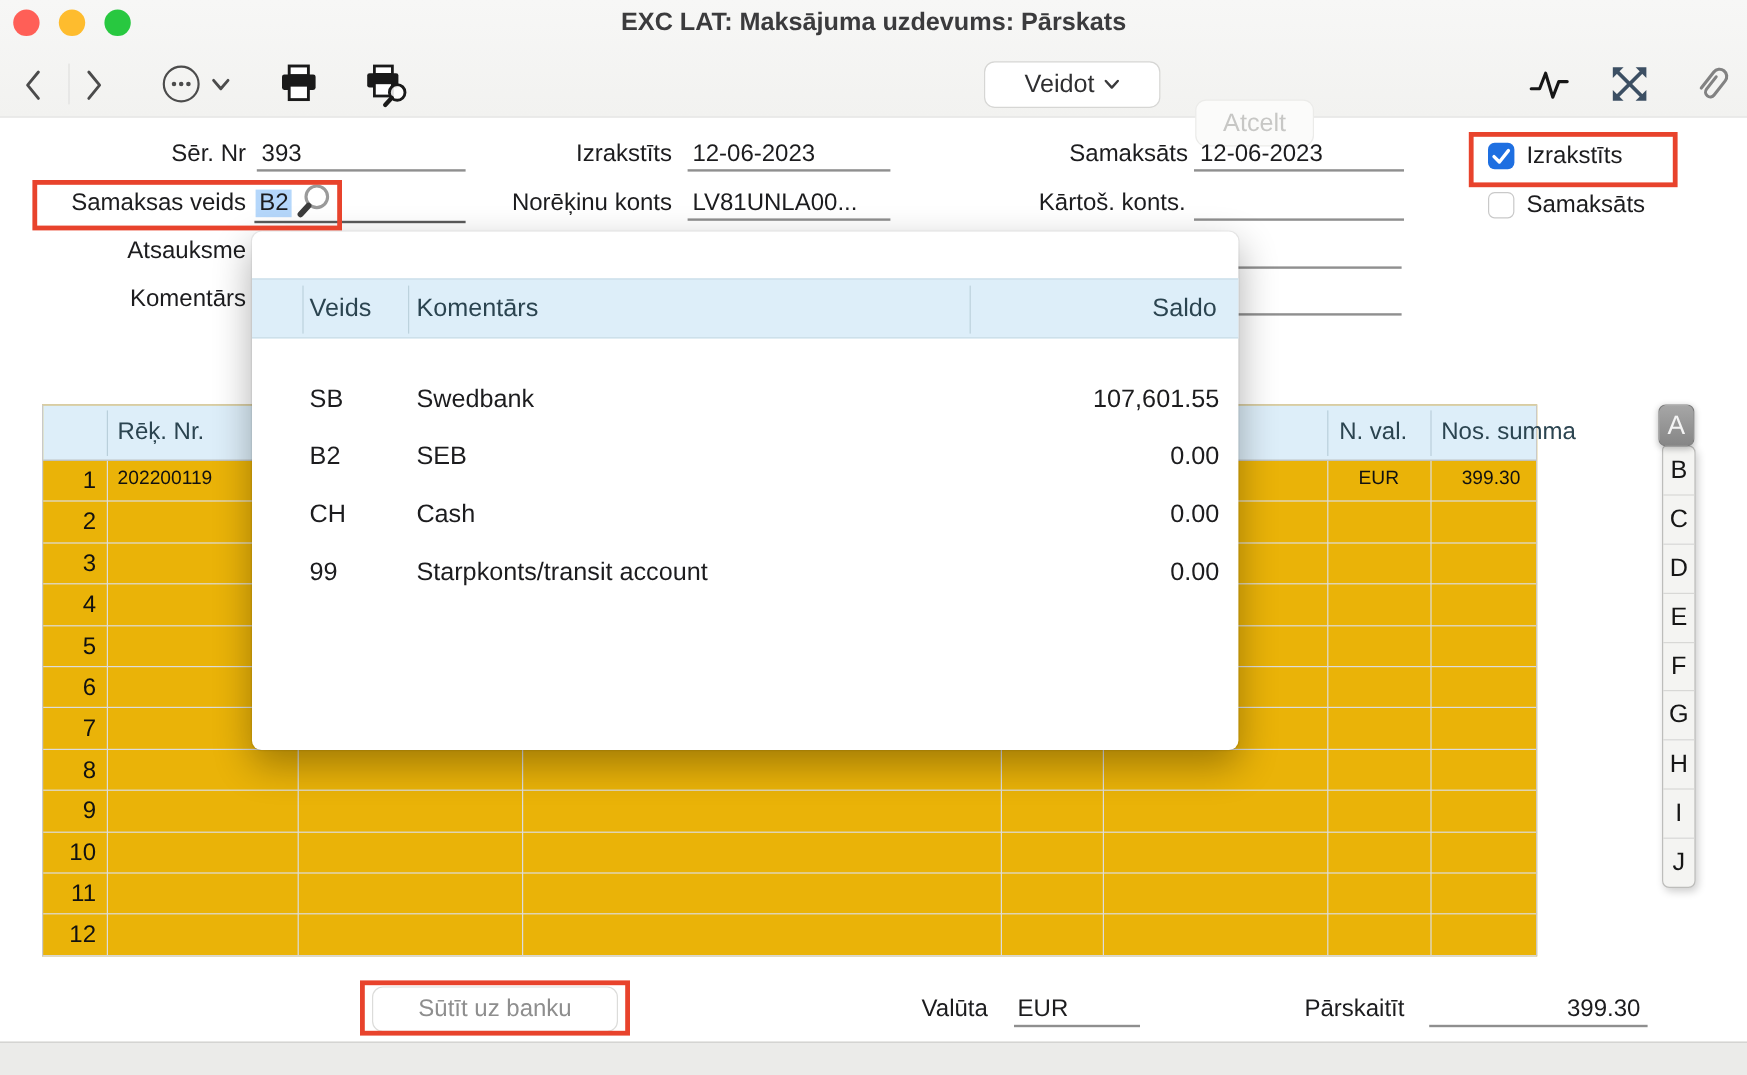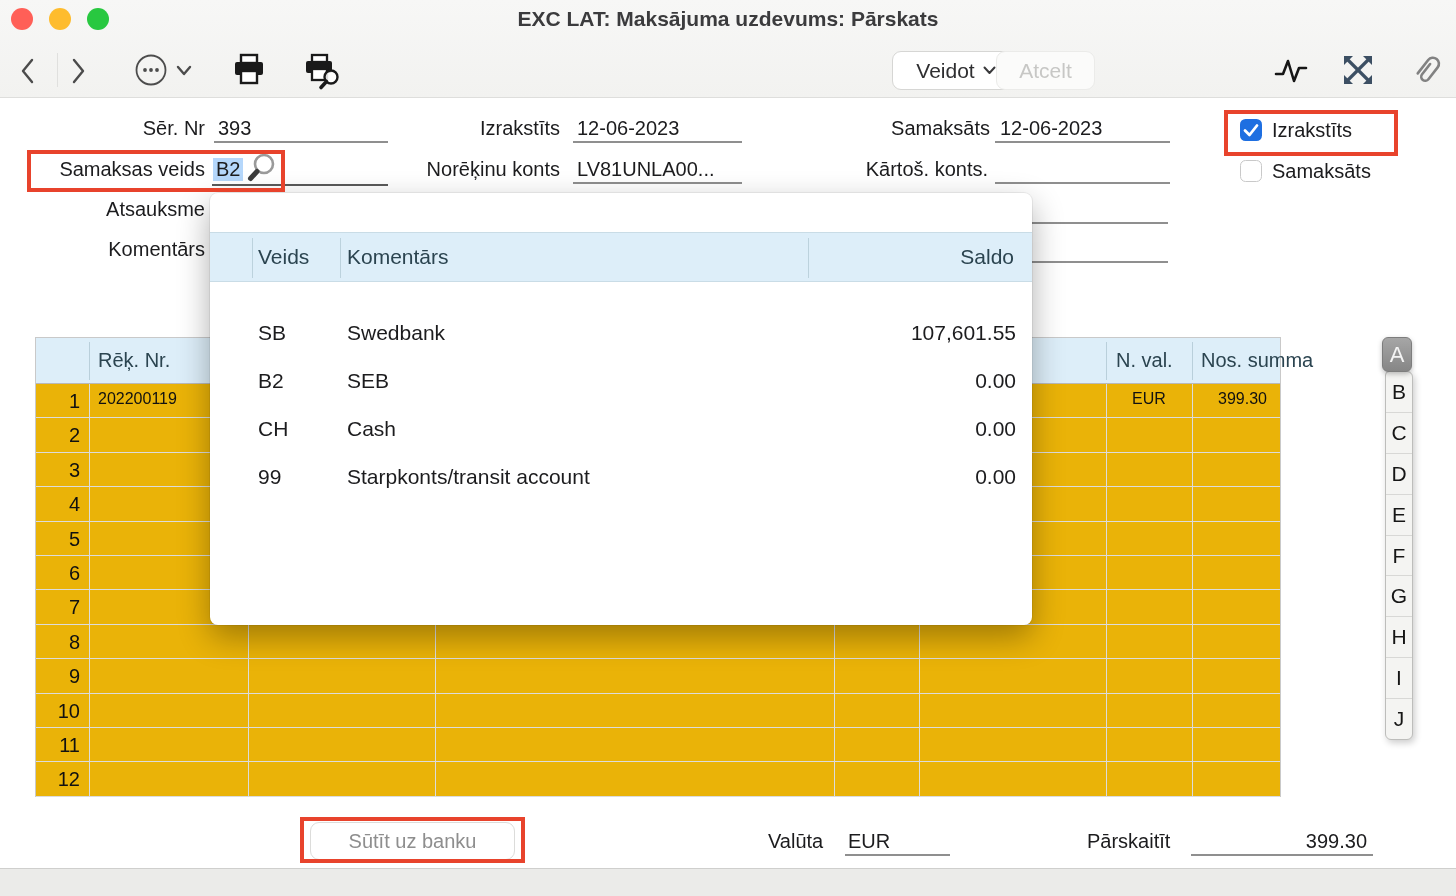--- a/index.html
+++ b/index.html
@@ -110,27 +110,27 @@
     <div class="abs icon" style="left:302px;top:52px;">
       <svg width="44" height="40" viewBox="0 0 44 40">
         <rect x="10" y="3" width="15" height="7" fill="#ffffff" stroke="#1a1a1a" stroke-width="2.3"></rect>
         <rect x="4" y="9" width="26" height="12" rx="2" fill="#1a1a1a"></rect>
         <rect x="10" y="17" width="15" height="11" fill="#ffffff" stroke="#1a1a1a" stroke-width="2.3"></rect>
         <circle cx="29" cy="25" r="6.5" fill="rgba(255,255,255,.85)" stroke="#1a1a1a" stroke-width="2.4"></circle>
         <line x1="24.5" y1="29.5" x2="19" y2="35.5" stroke="#1a1a1a" stroke-width="3.6" stroke-linecap="round"></line>
       </svg>
     </div>
 
-    <button class="tbtn" style="left:892px;width:128px;text-align:center;">
+    <button class="tbtn" style="left:820px;width:147px;text-align:center;">
       <span>Veidot</span>
       <svg width="13" height="9" viewBox="0 0 13 9">
           <polyline points="1.5,1.5 6.5,7 11.5,1.5" fill="none" stroke="#3a3a3c" stroke-width="2" stroke-linecap="round" stroke-linejoin="round"></polyline>
         </svg>
     </button>
-    <button class="tbtn disabled" style="left:996px;width:99px;">
+    <button class="tbtn disabled" style="left:996px;width:99px;margin-top:32px;">
       <span>Atcelt</span>
     </button>
     <div class="abs icon" style="left:1272px;top:53px;">
       <svg width="38" height="34" viewBox="0 0 38 34">
           <polyline points="4,21 11,21 16,8 22,28 27,15 34,15" fill="none" stroke="#161616" stroke-width="2.6" stroke-linecap="round" stroke-linejoin="round"></polyline>
         </svg>
     </div>
     <div class="abs icon" style="left:1340px;top:52px;">
       <svg width="36" height="36" viewBox="0 0 36 36" fill="#3c4f63">
         <line x1="8" y1="8" x2="28" y2="28" stroke="#3c4f63" stroke-width="3.2"></line>

